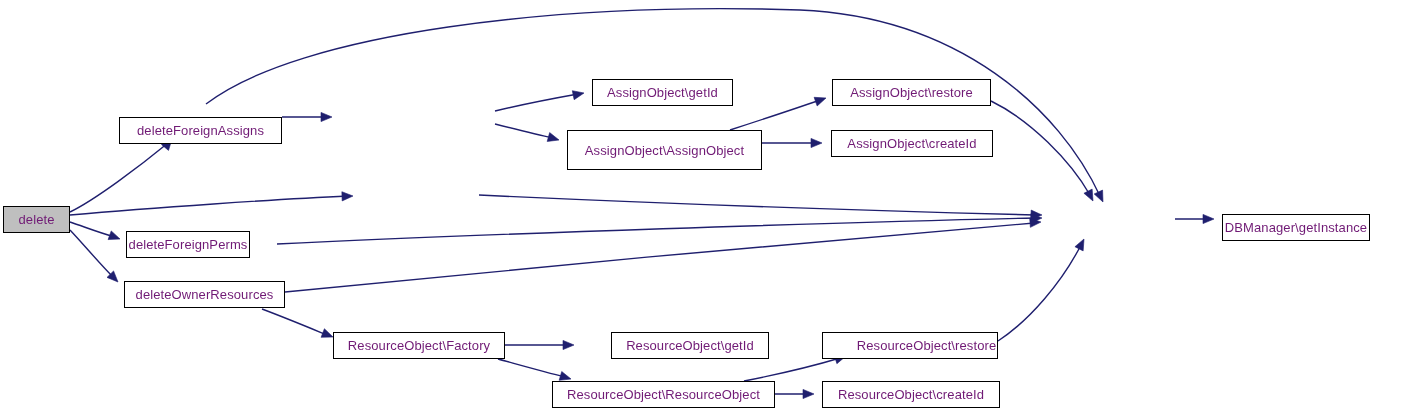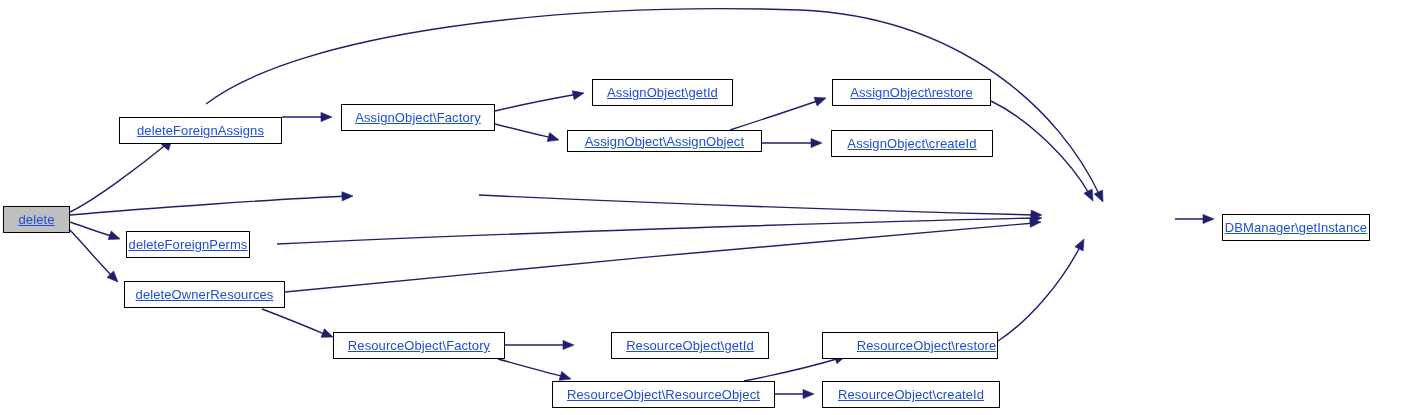--- a/index.html
+++ b/index.html
@@ -22,30 +22,29 @@
     left: 0;
     top: 0;
     width: 1403px;
     height: 415px;
   }
   .gnode {
     position: absolute;
     box-sizing: border-box;
     border: 1px solid #000000;
     background: #ffffff;
-    color: #1d4ed8;
+    color: #701a75;
     font-family: "Liberation Sans", sans-serif;
     font-size: 13px;
     line-height: 1;
     display: flex;
     align-items: center;
     justify-content: center;
     white-space: nowrap;
     letter-spacing: 0.1px;
-    text-decoration: underline;
   }
   .gnode.highlight {
     background: #bfbfbf;
   }
   .edge-path {
     fill: none;
     stroke: #1f1f6e;
     stroke-width: 1.4;
   }
   .edge-head {
@@ -99,23 +98,22 @@
       <polygon class="edge-head" points="846,356 836.8957949760351,363.6989253069251 834.1253863910139,354.92596478769104"></polygon>
       <path class="edge-path" d="M998,341 C1030,320 1062,282 1081,245"></path>
       <polygon class="edge-head" points="1084,239 1083.1416793973183,250.89215227547194 1074.9314818567143,246.7409287998856"></polygon>
       <path class="edge-path" d="M1175,219 L1208,219"></path>
       <polygon class="edge-head" points="1214,219 1203,223.6 1203,214.4"></polygon>
     </svg>
 <div class="gnode highlight" style="left: 3px; top: 206px; width: 67px; height: 27px;">delete</div>
     <div class="gnode" style="left: 119px; top: 104px; width: 163px; height: 27px; margin-top: 13px;">deleteForeignAssigns</div>
     <div class="gnode" style="left: 126px; top: 231px; width: 124px; height: 27px;">deleteForeignPerms</div>
     <div class="gnode" style="left: 124px; top: 281px; width: 161px; height: 27px;">deleteOwnerResources</div>
-    <div class="gnode" style="left: 341px; top: 104px; width: 154px; height: 27px;">AssignObject\Factory</div>
     <div class="gnode" style="left: 592px; top: 79px; width: 141px; height: 27px;">AssignObject\getId</div>
-    <div class="gnode" style="left: 567px; top: 130px; width: 195px; height: 22px;">AssignObject\AssignObject</div>
+    <div class="gnode" style="left: 567px; top: 130px; width: 195px; height: 40px;">AssignObject\AssignObject</div>
     <div class="gnode" style="left: 832px; top: 79px; width: 159px; height: 27px;">AssignObject\restore</div>
     <div class="gnode" style="left: 831px; top: 130px; width: 162px; height: 27px;">AssignObject\createId</div>
     <div class="gnode" style="left: 1222px; top: 206px; width: 148px; height: 27px; margin-top: 8px;">DBManager\getInstance</div>
     <div class="gnode" style="left: 333px; top: 332px; width: 172px; height: 27px;">ResourceObject\Factory</div>
     <div class="gnode" style="left: 583px; top: 332px; width: 158px; height: 27px; margin-left: 28px;">ResourceObject\getId</div>
     <div class="gnode" style="left: 552px; top: 381px; width: 223px; height: 27px;">ResourceObject\ResourceObject</div>
     <div class="gnode" style="left: 822px; top: 332px; width: 176px; height: 27px; padding-left: 33px;">ResourceObject\restore</div>
     <div class="gnode" style="left: 822px; top: 381px; width: 178px; height: 27px;">ResourceObject\createId</div>
   </div>
 

